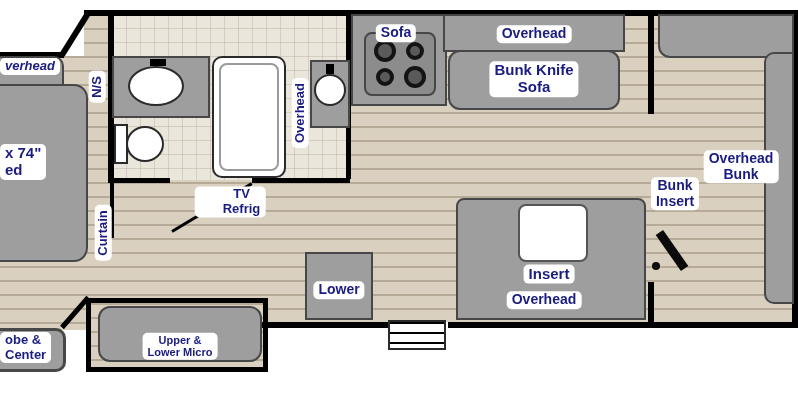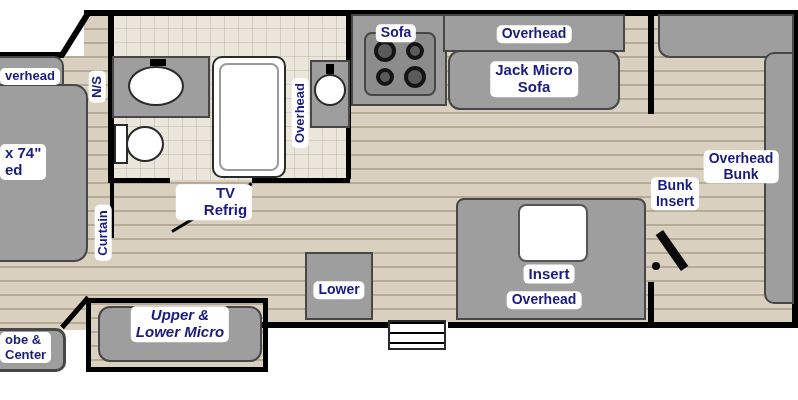--- a/index.html
+++ b/index.html
@@ -95,61 +95,61 @@
 
   <div class="furn" style="left:658px;top:14px;width:136px;height:44px;border-radius:0 0 0 12px;"></div>
   <div class="furn" style="left:764px;top:52px;width:30px;height:252px;border-radius:10px 0 0 10px;"></div>
   <div style="position:absolute;left:648px;top:228px;width:48px;height:44px;z-index:5;">
     <div style="position:absolute;left:2px;top:18px;width:44px;height:9px;background:#0a0a0a;transform:rotate(55deg);"></div>
     <div style="position:absolute;left:4px;top:34px;width:8px;height:8px;background:#0a0a0a;border-radius:50%;"></div>
   </div>
 
   <div class="furn" style="left:98px;top:306px;width:164px;height:56px;border-radius:12px;"></div>
 
-  <div class="pill" style="left:0;top:68px;">verhead</div>
+  <div class="pill" style="left:0;top:58px;font-style:italic;">verhead</div>
 
   <div class="pill" style="left:0;top:144px;text-align:left;font-size:15px;">
     <span class="ln">x 74"</span>
     <span class="ln">ed</span>
   </div>
 
   <div class="pill v" style="left:97px;top:87px;">N/S</div>
   <div class="pill v" style="left:103px;top:233px;">Curtain</div>
   <div class="pill v" style="left:300px;top:113px;">Overhead</div>
 
-  <div class="pill c" style="left:214px;top:202px;font-size:15px;padding-left:28px;">
+  <div class="pill c" style="left:230px;top:202px;font-size:13px;padding-left:28px;">
     <span class="ln">TV</span>
     <span class="ln">Refrig</span>
   </div>
 
   <div class="pill c" style="left:396px;top:33px;font-size:14px;">Sofa</div>
   <div class="pill c" style="left:534px;top:34px;font-size:14px;">Overhead</div>
 
   <div class="pill c" style="left:534px;top:79px;font-size:15px;">
-    <span class="ln">Jack Micro</span>
+    <span class="ln">Bunk Knife</span>
     <span class="ln">Sofa</span>
   </div>
 
   <div class="pill c" style="left:741px;top:167px;font-size:14px;">
     <span class="ln">Overhead</span>
     <span class="ln">Bunk</span>
   </div>
 
   <div class="pill c" style="left:675px;top:194px;font-size:14px;">
     <span class="ln">Bunk</span>
     <span class="ln">Insert</span>
   </div>
 
   <div class="pill c" style="left:549px;top:274px;font-size:15px;">Insert</div>
   <div class="pill c" style="left:544px;top:300px;font-size:14px;">Overhead</div>
   <div class="pill c" style="left:339px;top:290px;font-size:14px;">Lower</div>
 
 
 
-  <div class="pill c" style="left:180px;top:324px;font-size:15px;font-style:italic;">
+  <div class="pill c" style="left:180px;top:346px;font-size:11px;">
     <span class="ln">Upper &amp;</span>
     <span class="ln">Lower Micro</span>
   </div>
 
   <div class="pill" style="left:0;top:332px;text-align:left;font-size:13px;">
     <span class="ln">obe &amp;</span>
     <span class="ln">Center</span>
   </div>
 
 </div>

